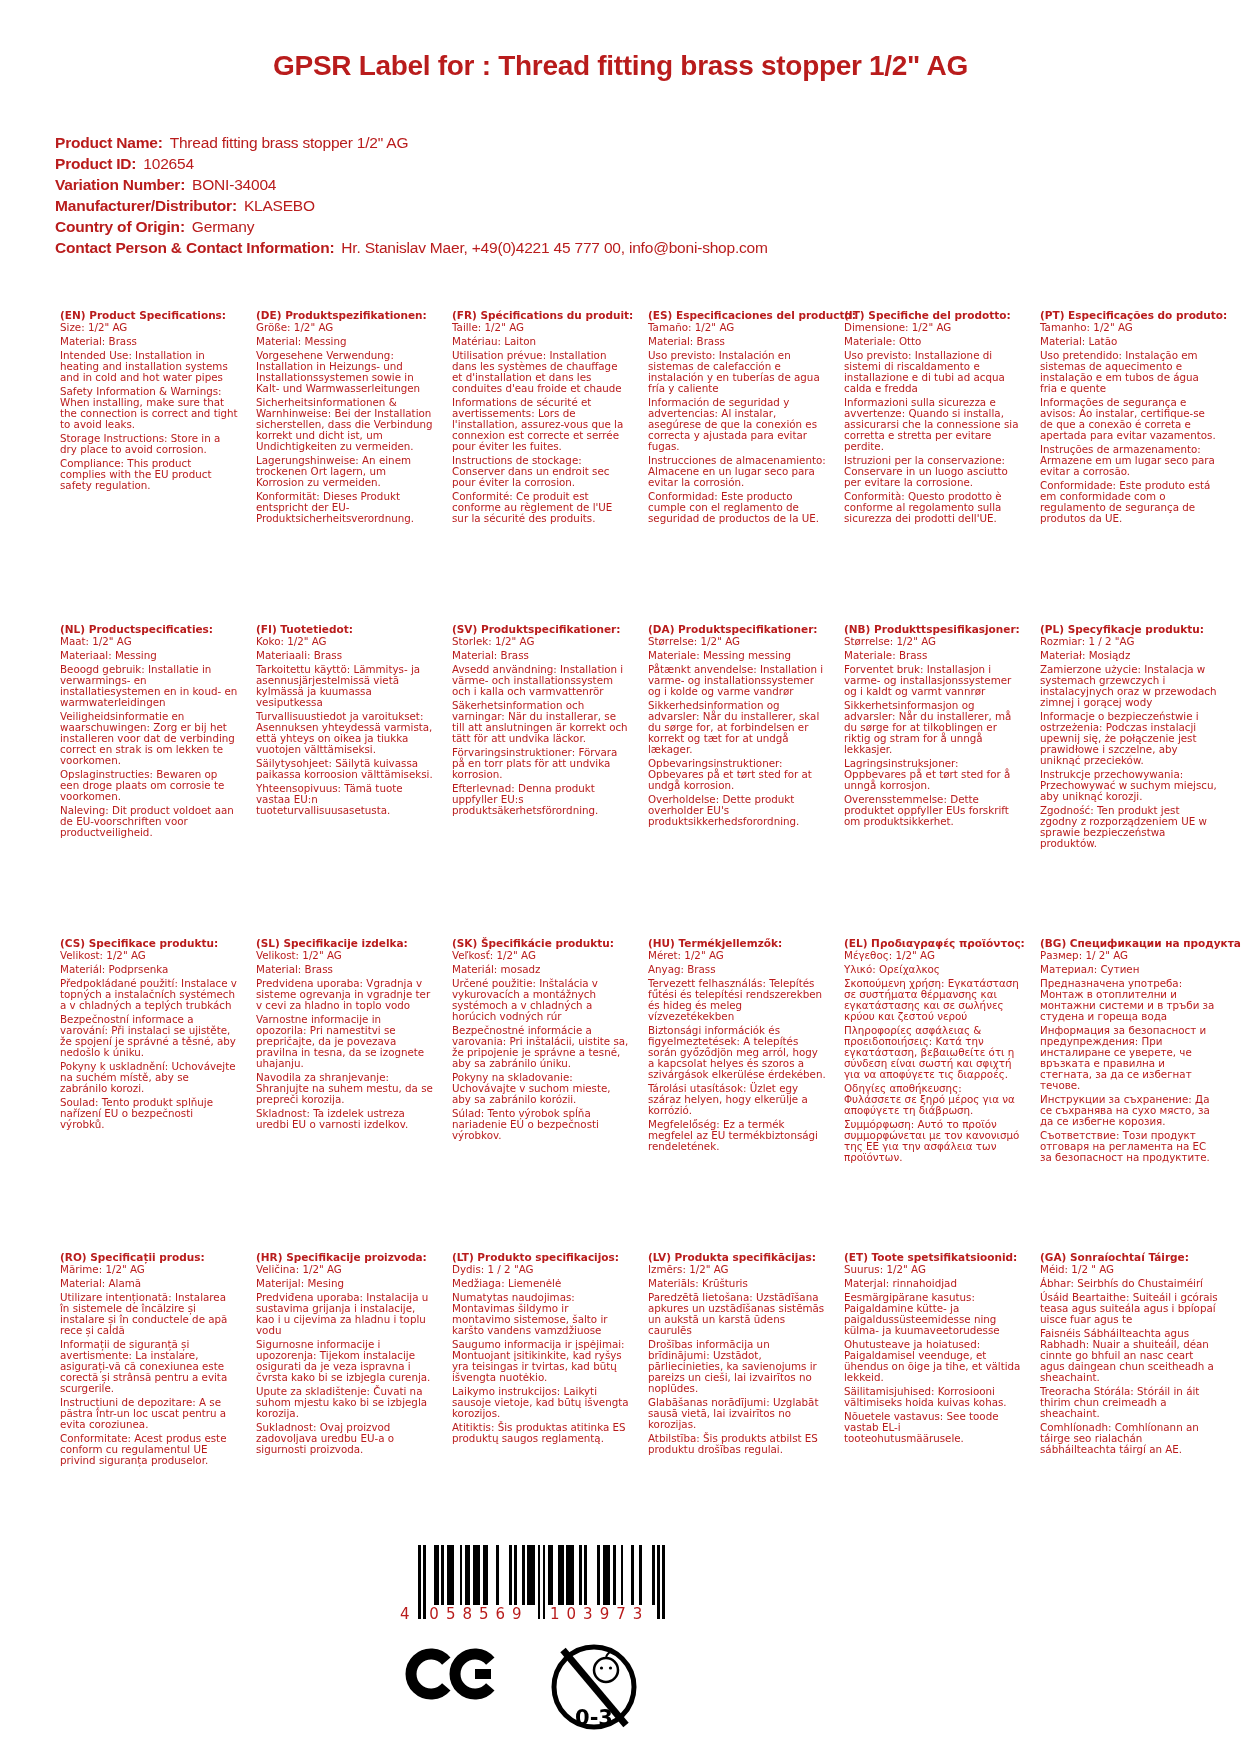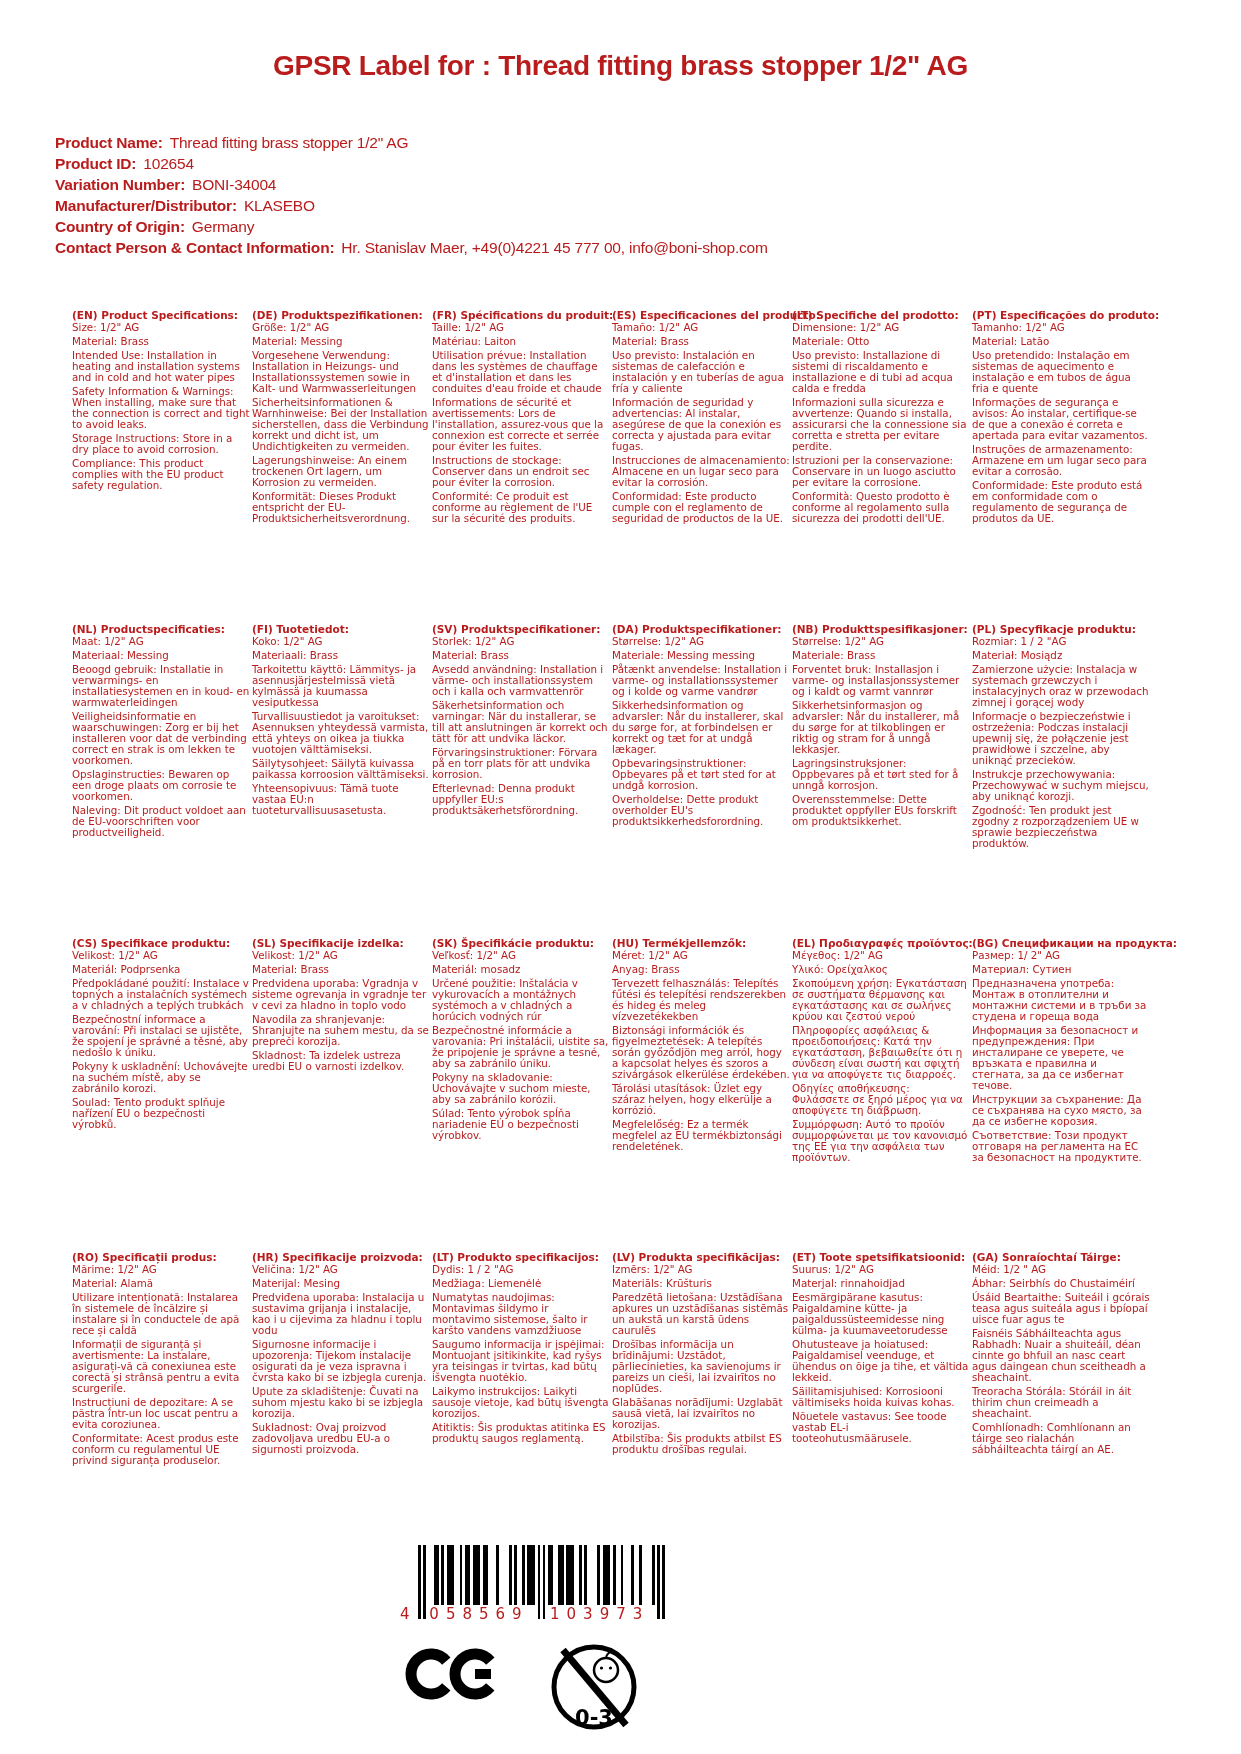--- a/index.html
+++ b/index.html
@@ -6,22 +6,22 @@
   .page{position:relative;width:1241px;height:1754px;background:#fff;color:#b91c1c;
         font-family:"DejaVu Sans",sans-serif;overflow:hidden;}
   .title{position:absolute;top:50px;left:0;width:100%;text-align:center;
          font-family:"Liberation Sans",sans-serif;font-weight:700;font-size:28px;
          letter-spacing:-0.3px;}
   .pinfo{position:absolute;top:132px;left:55px;right:52px;
          font-family:"Liberation Sans",sans-serif;font-size:15.5px;line-height:21px;
          letter-spacing:-0.2px;}
   .pinfo-line .lbl{font-weight:700;}
   .pinfo-line .val{margin-left:7px;}
-  .spec-grid{position:absolute;top:310px;left:72px;display:grid;
-             grid-template-columns:repeat(6,178px);column-gap:2px;
+  .spec-grid{position:absolute;top:310px;left:60px;display:grid;
+             grid-template-columns:repeat(6,178px);column-gap:18px;
              grid-auto-rows:314px;}
   .block{font-size:10.3px;line-height:11px;}
   .block .bh{font-weight:700;font-size:10.5px;white-space:nowrap;margin:0 0 1px 0;}
   .block p{margin:0 0 3px 0;overflow-wrap:break-word;}
   .barcode{position:absolute;top:1545px;left:400px;width:300px;height:92px;}
   .bars{position:relative;margin-left:18px;width:248px;height:76px;}
   .bar{position:absolute;top:0;height:60px;background:#000;}
   .bar.tall{height:74px;}
   .bnum{position:absolute;font-size:15px;top:60px;font-family:"DejaVu Sans",sans-serif;}
   .bnum.first{left:0;}
@@ -163,20 +163,21 @@
         <p>Předpokládané použití: Instalace v topných a instalačních systémech a v chladných a teplých trubkách</p>
         <p>Bezpečnostní informace a varování: Při instalaci se ujistěte, že spojení je správné a těsné, aby nedošlo k úniku.</p>
         <p>Pokyny k uskladnění: Uchovávejte na suchém místě, aby se zabránilo korozi.</p>
         <p>Soulad: Tento produkt splňuje nařízení EU o bezpečnosti výrobků.</p>
       </div>
       <div class="block">
         <div class="bh">(SL) Specifikacije izdelka:</div>
         <p>Velikost: 1/2" AG</p>
         <p>Material: Brass</p>
         <p>Predvidena uporaba: Vgradnja v sisteme ogrevanja in vgradnje ter v cevi za hladno in toplo vodo</p>
+        <p>Varnostne informacije in opozorila: Pri namestitvi se prepričajte, da je povezava pravilna in tesna, da se izognete uhajanju.</p>
         <p>Navodila za shranjevanje: Shranjujte na suhem mestu, da se prepreči korozija.</p>
         <p>Skladnost: Ta izdelek ustreza uredbi EU o varnosti izdelkov.</p>
       </div>
       <div class="block">
         <div class="bh">(SK) Špecifikácie produktu:</div>
         <p>Veľkosť: 1/2" AG</p>
         <p>Materiál: mosadz</p>
         <p>Určené použitie: Inštalácia v vykurovacích a montážnych systémoch a v chladných a horúcich vodných rúr</p>
         <p>Bezpečnostné informácie a varovania: Pri inštalácii, uistite sa, že pripojenie je správne a tesné, aby sa zabránilo úniku.</p>
         <p>Pokyny na skladovanie: Uchovávajte v suchom mieste, aby sa zabránilo korózii.</p>

